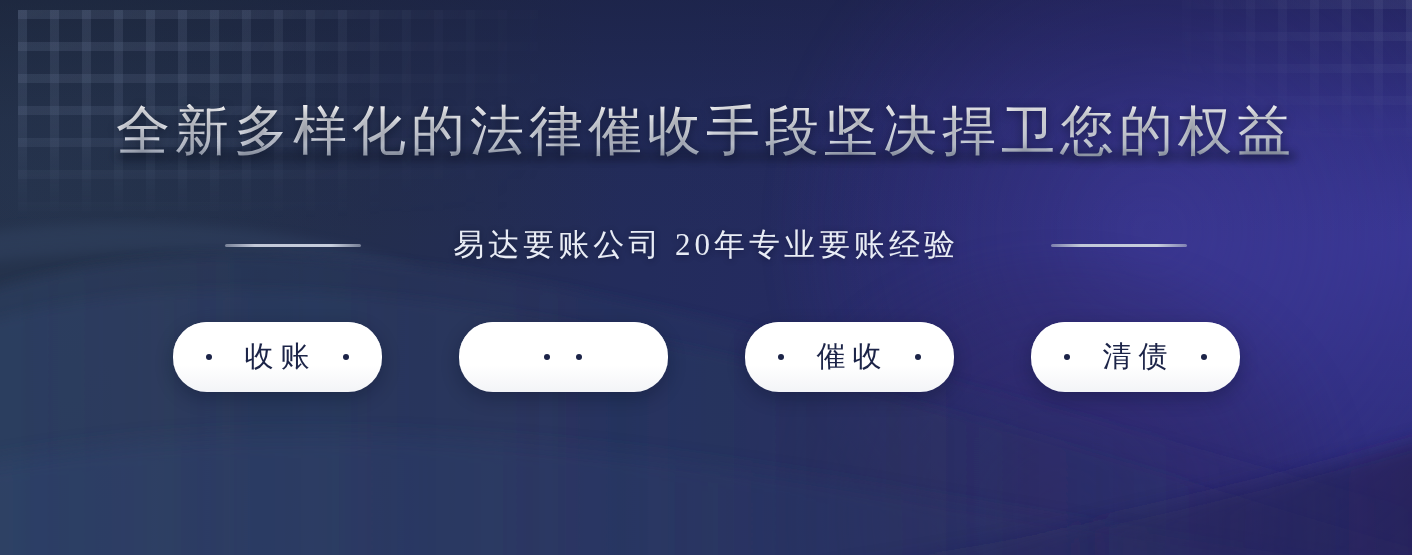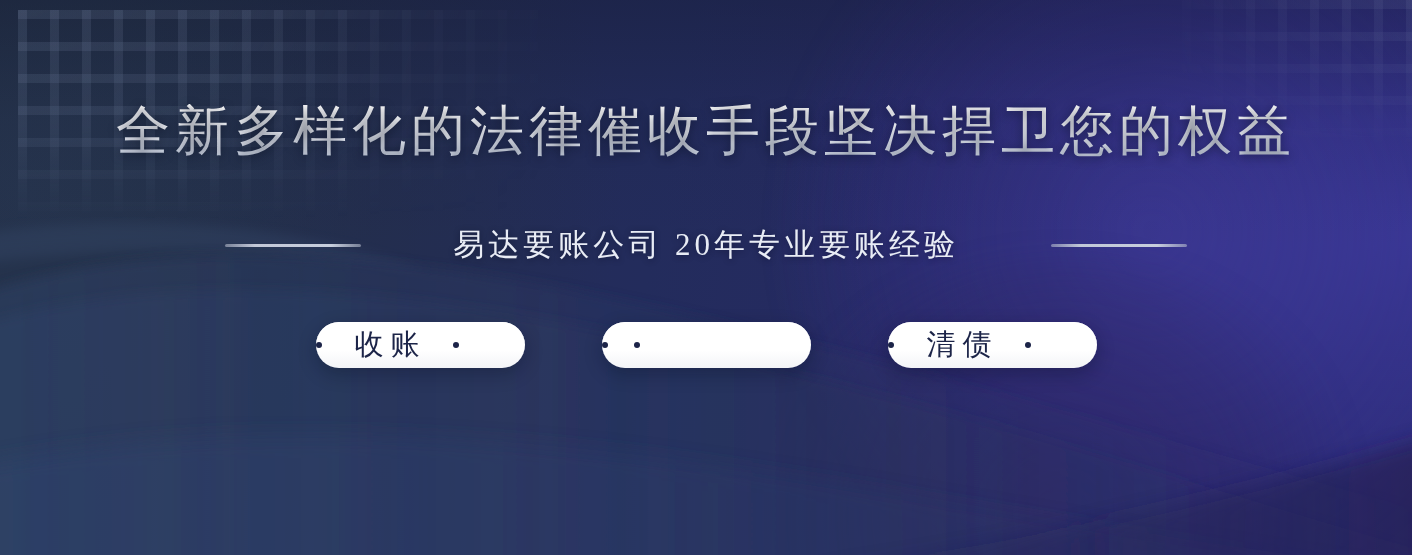--- a/index.html
+++ b/index.html
@@ -101,20 +101,21 @@
     margin-top: 104px;
     font-size: 54px;
     line-height: 1;
     letter-spacing: 5px;
     color: #f2f5fb;
     white-space: nowrap;
     text-shadow: 0 2px 10px rgba(8,12,30,0.55);
     background: linear-gradient(180deg, #ffffff 0%, #eef1f8 55%, #c9d2e2 100%);
     -webkit-background-clip: text;
     background-clip: text;
+    text-decoration: underline;
     -webkit-text-fill-color: transparent;
   }
 
   .subtitle-row {
     margin-top: 66px;
     display: flex;
     align-items: center;
     justify-content: center;
     gap: 92px;
     text-align: center;
@@ -135,25 +136,26 @@
 
   .pills {
     margin-top: 56px;
     display: flex;
     align-items: center;
     justify-content: center;
     gap: 77px;
   }
   .pill {
     width: 209px;
-    height: 46px;
+    height: 70px;
     border-radius: 34px;
     background: linear-gradient(180deg, #ffffff 0%, #ffffff 62%, #f3f4f7 100%);
     display: flex;
     align-items: center;
+    justify-content: center;
     gap: 26px;
     box-shadow: 0 6px 18px rgba(8,12,34,0.30), 0 1px 0 rgba(255,255,255,0.8) inset;
     cursor: pointer;
   }
   .pill .dot {
     width: 6px;
     height: 6px;
     border-radius: 50%;
     background: #1c2448;
     flex: 0 0 auto;
@@ -232,20 +234,25 @@
         <span class="dot"></span>
         <span class="pill-label">收账</span>
         <span class="dot"></span>
       </div>
 
       <div class="pill">
         <span class="dot"></span>
         <span class="dot"></span>
       </div>
 
+      <div class="pill">
+        <span class="dot"></span>
+        <span class="pill-label">催收</span>
+        <span class="dot"></span>
+      </div>
 
       <div class="pill">
         <span class="dot"></span>
         <span class="pill-label">清债</span>
         <span class="dot"></span>
       </div>
 
     </div>
   </div>
 </div>

